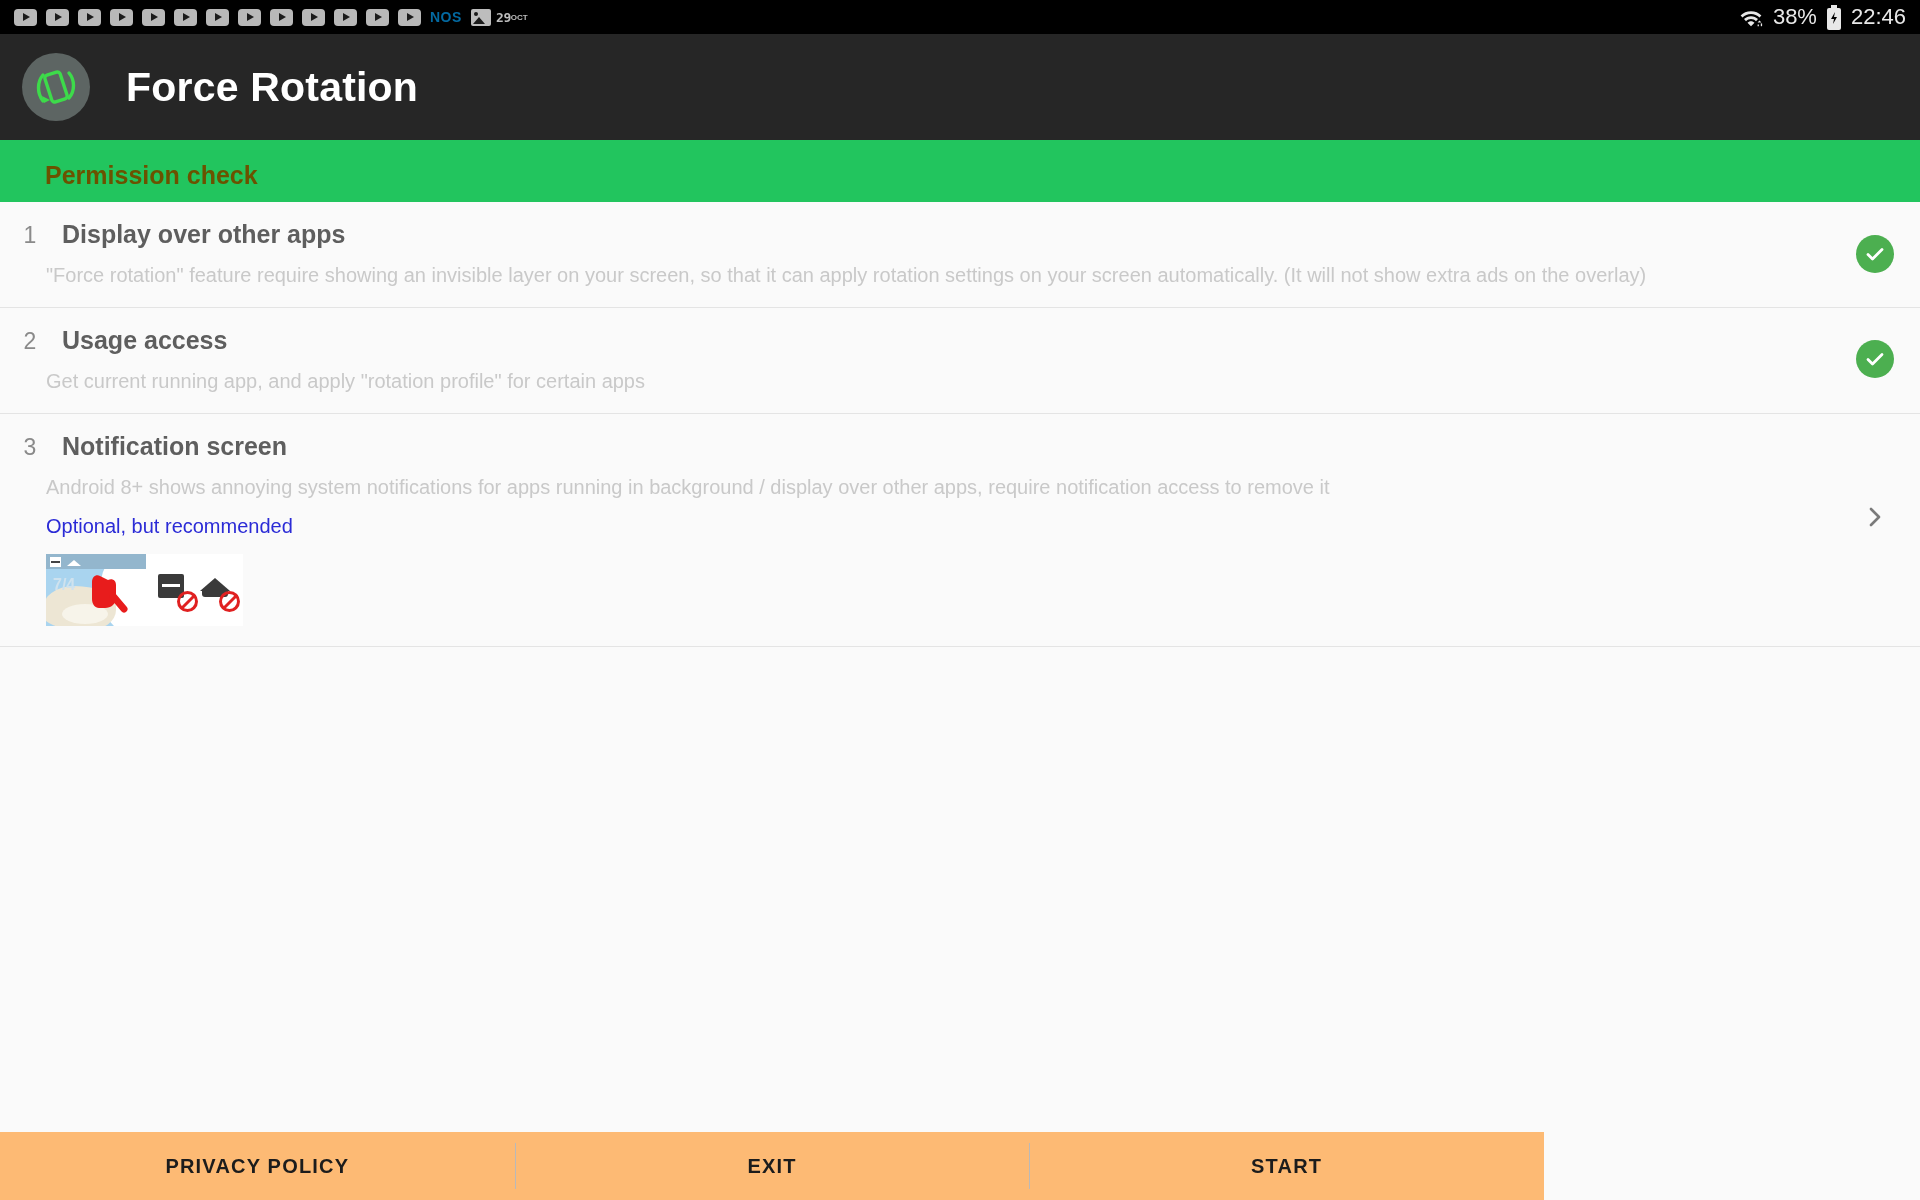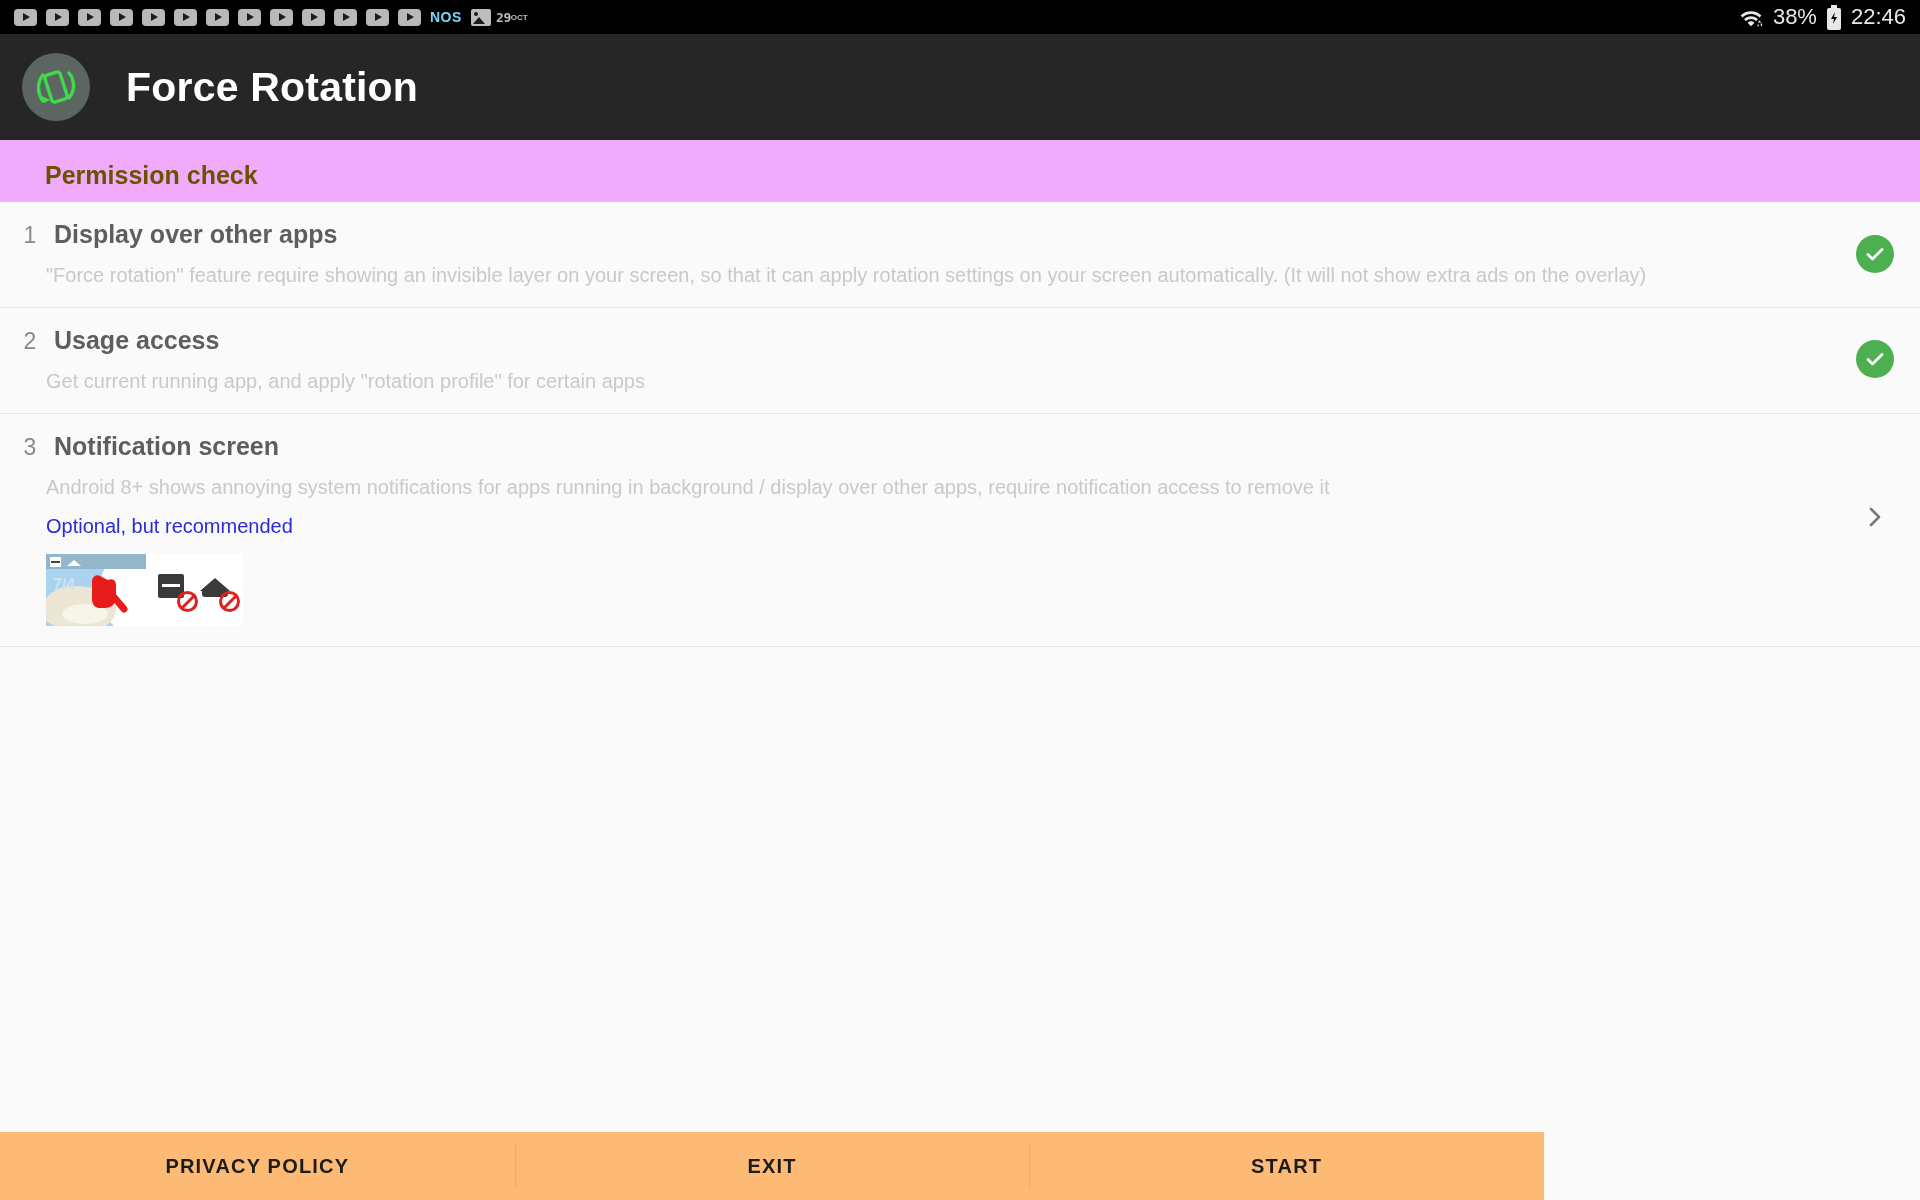--- a/index.html
+++ b/index.html
@@ -27,21 +27,21 @@
     flex: none;
   }
   .yt-badge::after {
     content: ""; width: 0; height: 0;
     border-left: 7px solid #1b1b1b;
     border-top: 4.5px solid transparent;
     border-bottom: 4.5px solid transparent;
     margin-left: 2px;
   }
   .nos-text {
-    color: #7dd3fc; font-size: 14px; font-weight: bold;
+    color: #0369a1; font-size: 14px; font-weight: bold;
     letter-spacing: .5px; line-height: 1;
   }
   .img-icon {
     width: 20px; height: 17px; background: #bdbdbd;
     border-radius: 2px; position: relative; flex: none;
   }
   .img-icon::before {
     content: ""; position: absolute; left: 3px; top: 3px;
     width: 4px; height: 4px; border-radius: 50%; background: #1b1b1b;
   }
@@ -85,21 +85,21 @@
   }
   .app-title {
     color: #fff; font-size: 41px; font-weight: bold;
     margin-left: 36px; letter-spacing: .2px;
   }
 
   
   .banner {
     position: absolute; top: 140px; left: 0;
     width: 1920px; height: 70px;
-    background: #f0abfc;
+    background: #22c55e;
     display: flex; align-items: center;
     padding-left: 45px;
   }
   .banner-text {
     color: #6b5200; font-size: 25px; font-weight: bold;
   }
 
   
   .list { position: absolute; top: 202px; left: 0; width: 1920px; }
   .perm-item {
@@ -108,21 +108,21 @@
     padding: 18px 0 20px 0;
     background: #FAFAFA;
   }
   .perm-row { display: flex; align-items: baseline; padding-left: 14px; }
   .perm-num {
     width: 32px; color: #8a8a8a; font-size: 23px;
     text-align: center; flex: none;
   }
   .perm-title {
     color: #5e5e5e; font-size: 25px; font-weight: bold;
-    margin-left: 8px;
+    margin-left: 16px;
   }
   .perm-desc {
     color: #c9c9c9; font-size: 20px;
     padding-left: 46px; margin-top: 14px;
     line-height: 1.2;
   }
   .perm-optional {
     color: #2b2bd6; font-size: 20px;
     padding-left: 46px; margin-top: 16px;
   }

